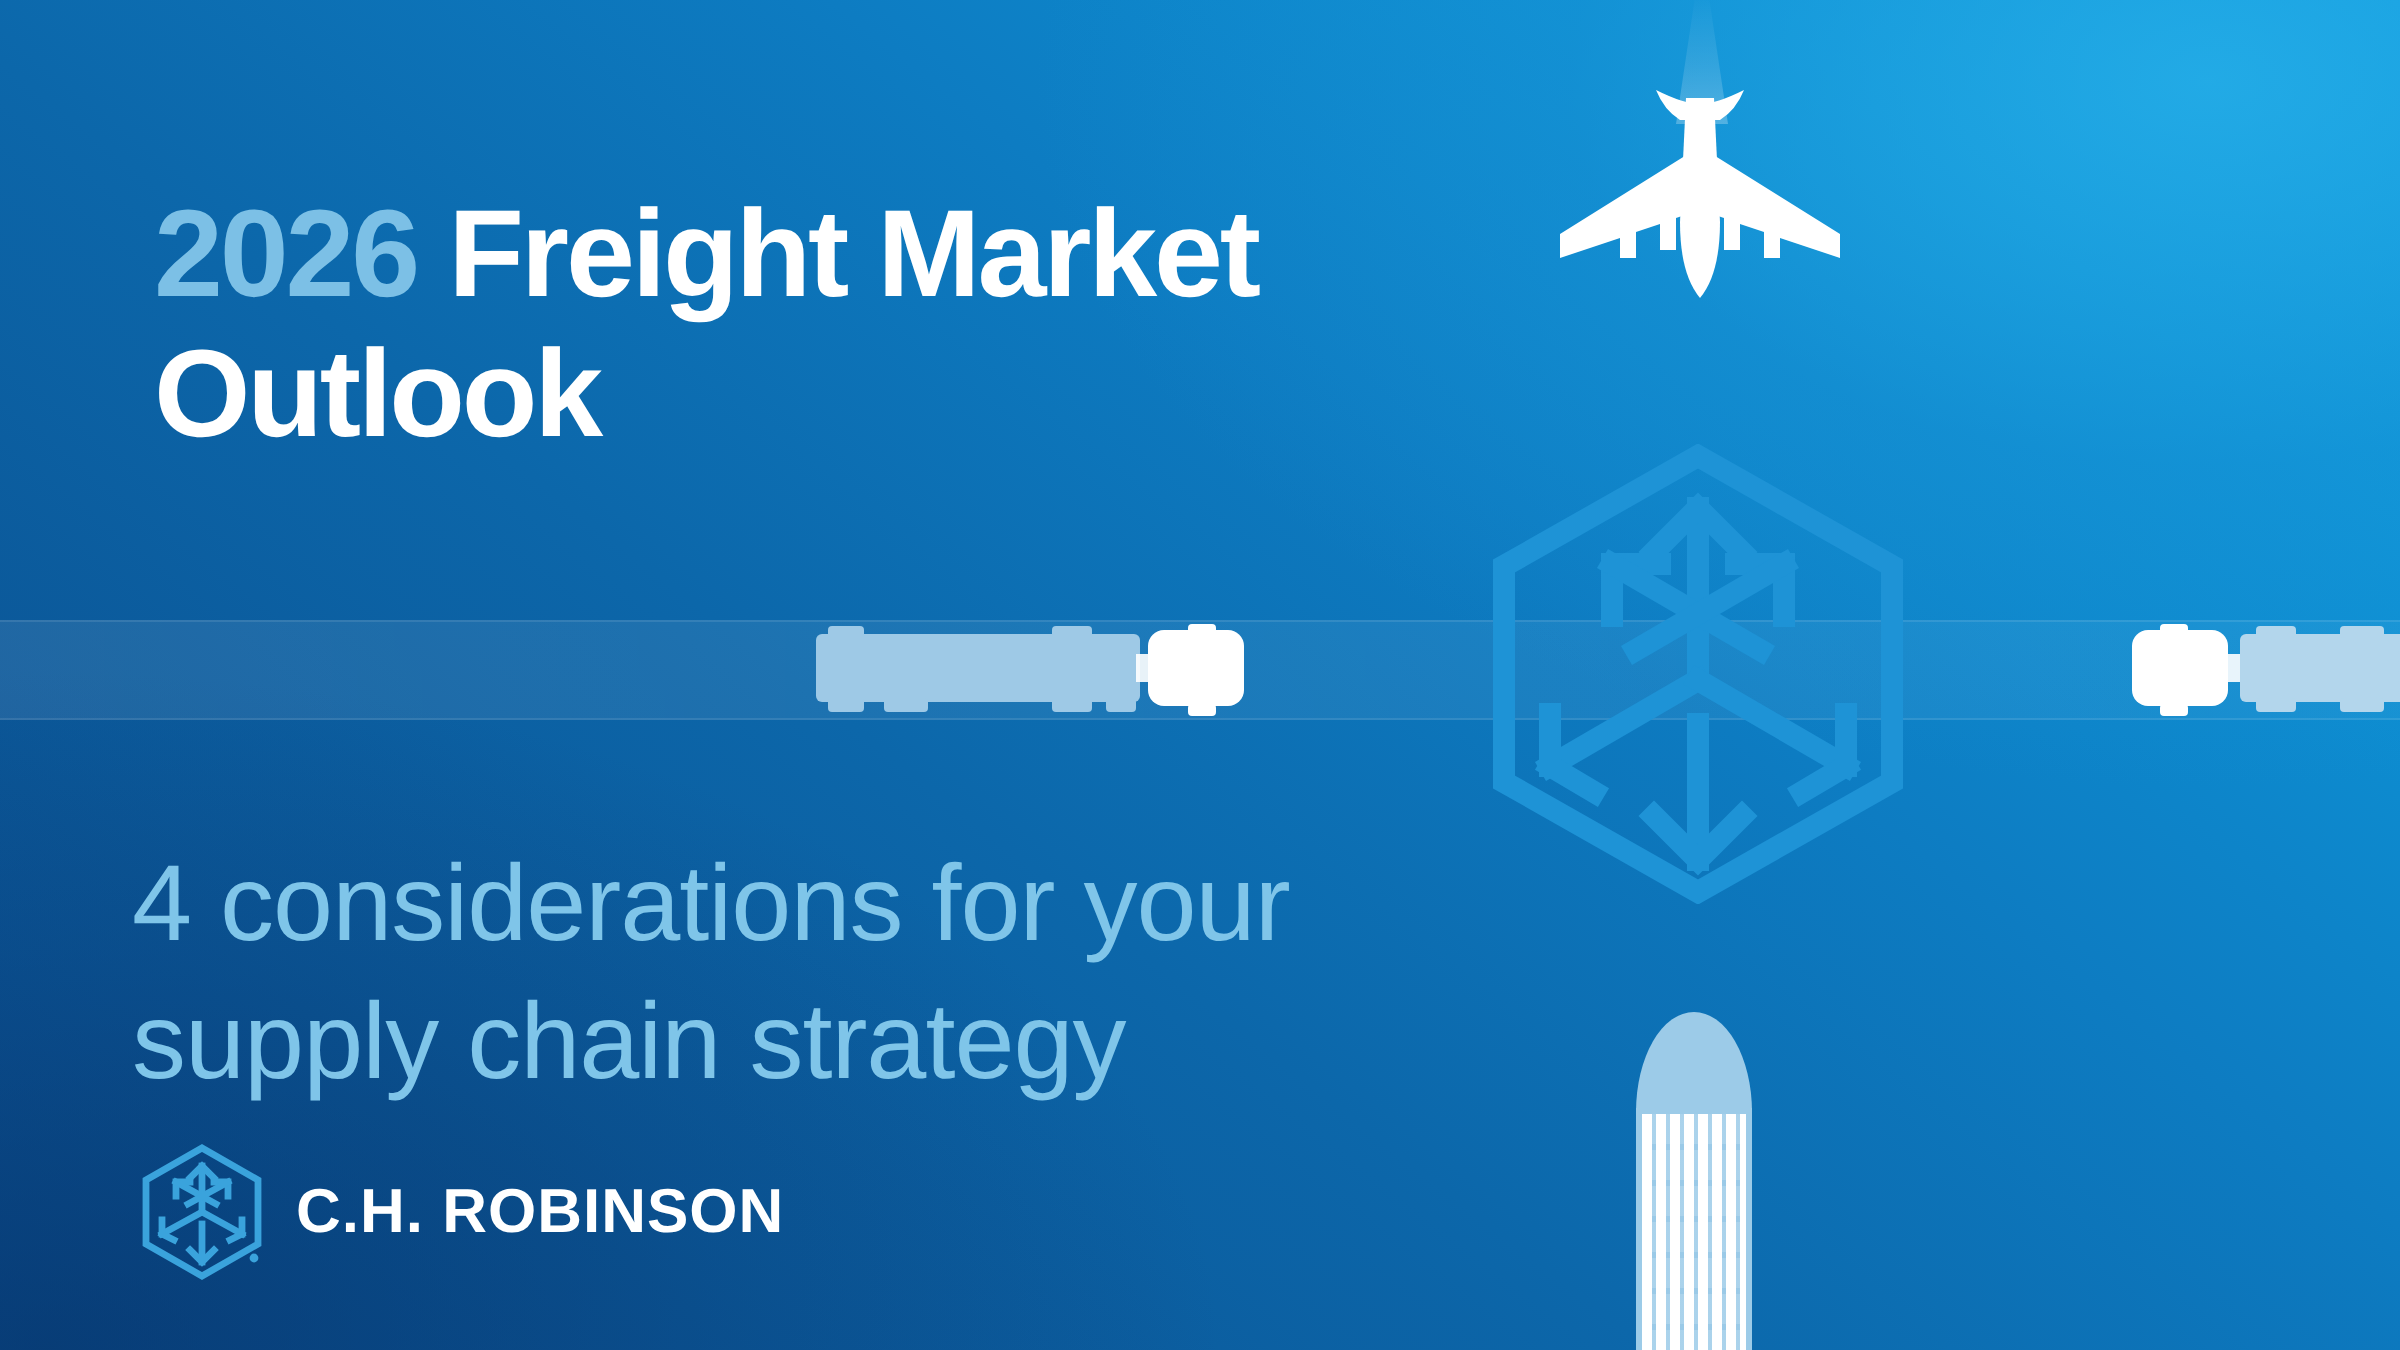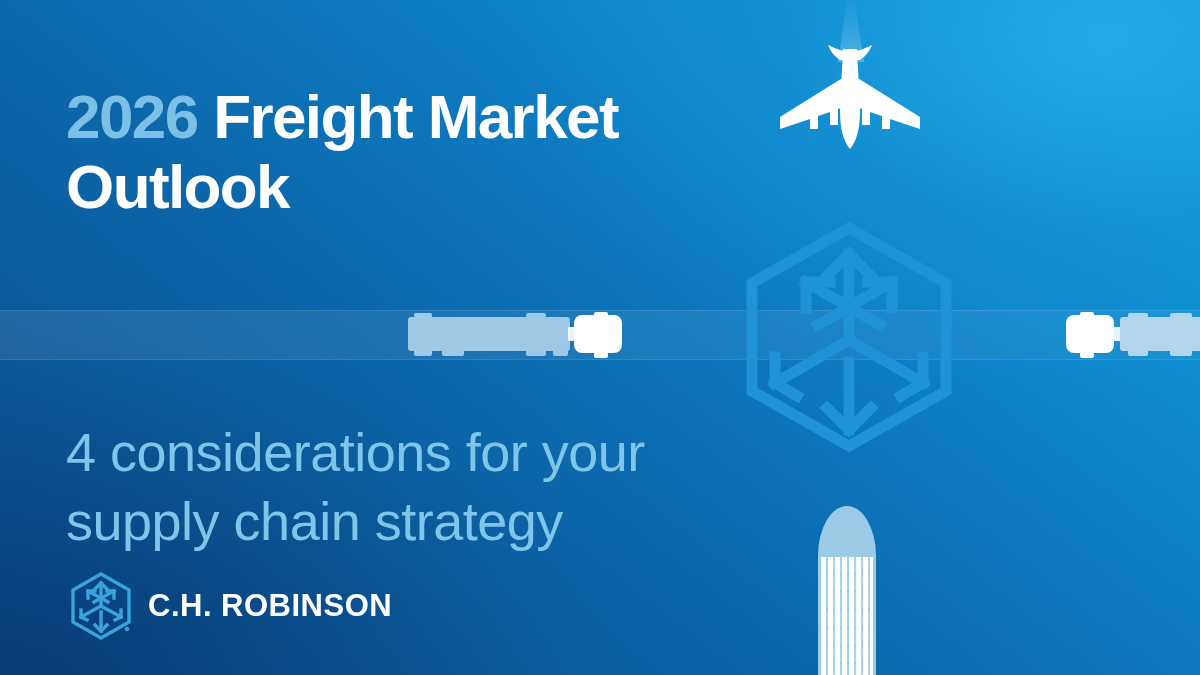--- a/index.html
+++ b/index.html
@@ -72,21 +72,21 @@
   .headline {
     position: absolute;
     left: 66px;
     top: 82px;
     width: 640px;
     font-size: 62px;
     font-weight: bold;
     line-height: 1.13;
     letter-spacing: -1.6px;
     color: #ffffff;
-    margin: 0;
+    margin: 11px;
   }
   .headline .year { color: #7cc0e6; }
 
   .subtitle {
     position: absolute;
     left: 66px;
     top: 418px;
     width: 600px;
     font-size: 54px;
     font-weight: normal;

